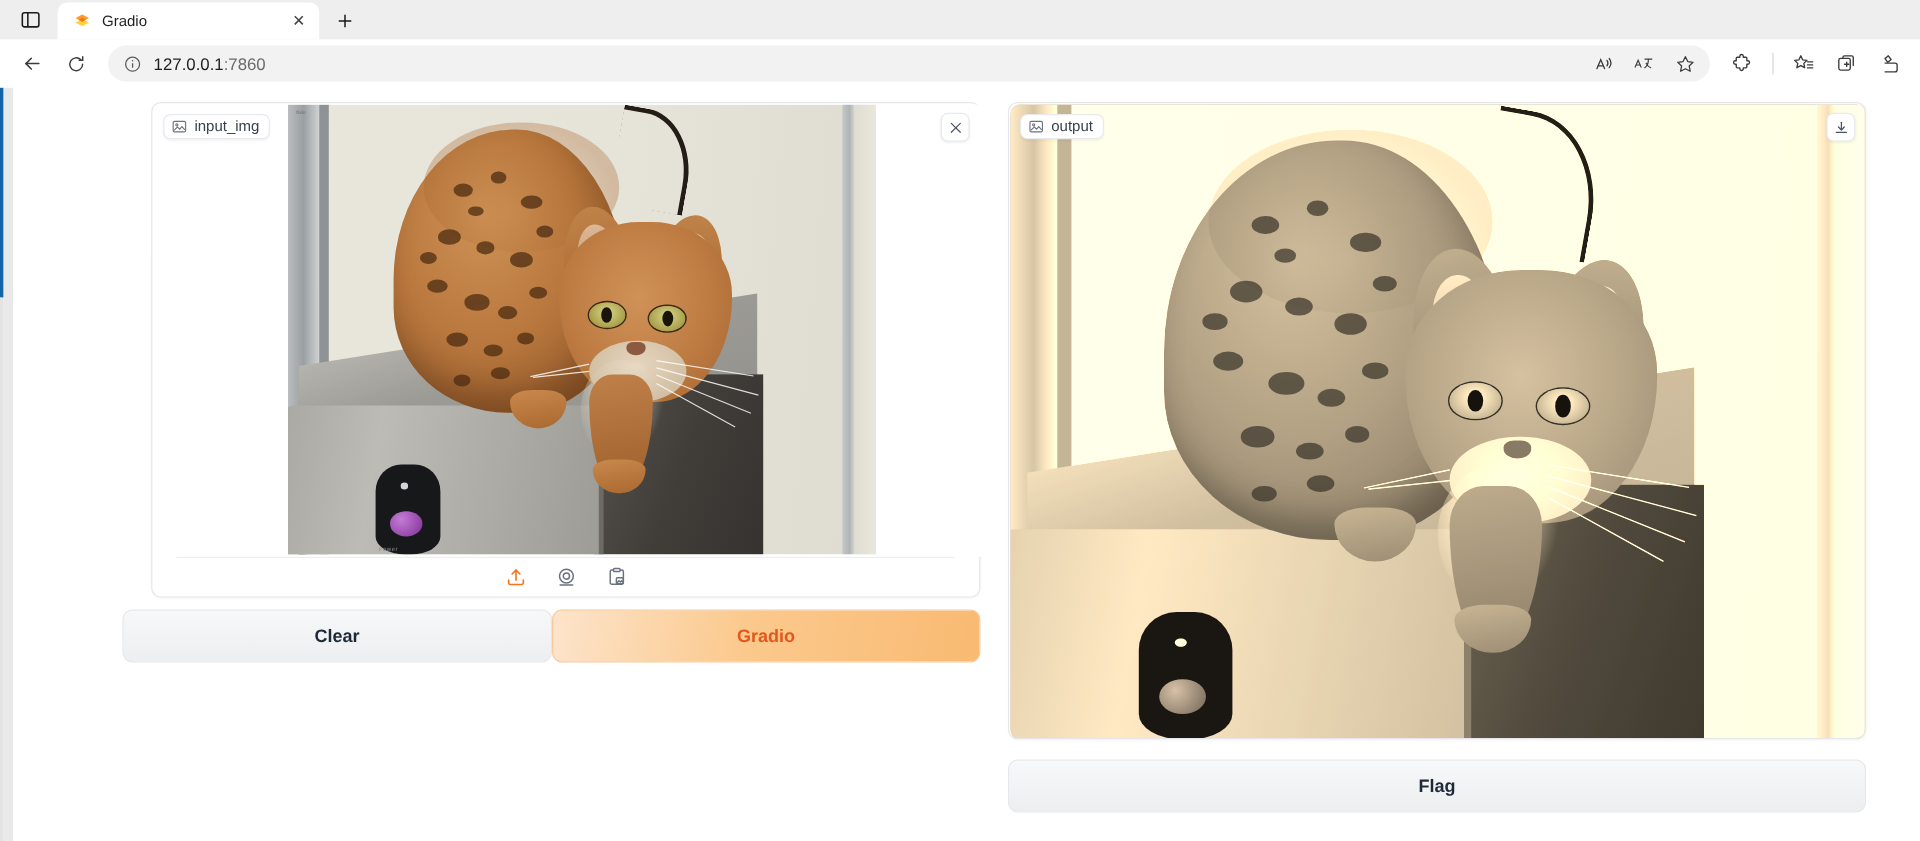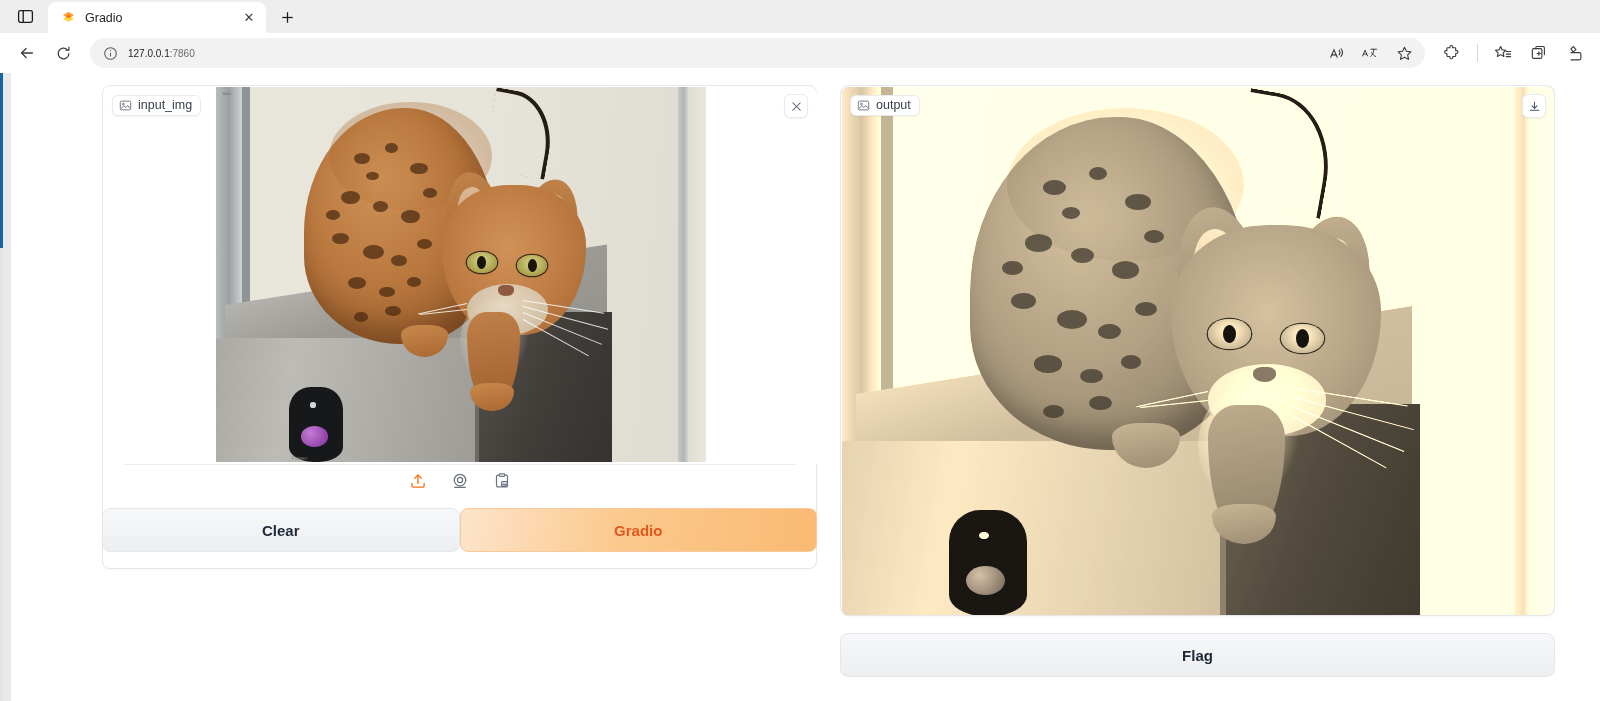--- a/index.html
+++ b/index.html
@@ -70,21 +70,21 @@
     flex: 1;
     height: 30px;
     margin: 0 8px;
     background: #f2f2f2;
     border-radius: 16px;
     display:flex; align-items:center;
     padding: 0 6px 0 10px;
     gap: 8px;
   }
   .omnibox .info-icon { width:20px;height:20px;display:flex;align-items:center;justify-content:center;color:#5c5c5c;}
-  .url { flex:1; font-size:10px; color:#1f1f1f; white-space:nowrap; overflow:hidden;}
+  .url { flex:1; font-size:14px; color:#1f1f1f; white-space:nowrap; overflow:hidden;}
   .url .dim { color:#6b6b6b; }
   .omni-actions { display:flex; align-items:center; gap:4px; }
   .omni-btn { width:30px;height:26px;display:flex;align-items:center;justify-content:center;color:#3b3b3b;}
   .nav-right { display:flex; align-items:center; gap:2px; }
   .nav-sep { width:1px; height:18px; background:#d6d6d6; margin:0 6px; }
 
   
   .viewport {
     position:absolute; left:0; top:73px; width:1600px; height:628px;
     background:#ffffff; overflow:hidden;
@@ -132,21 +132,21 @@
     width:24px; height:24px;
     background:#ffffff;
     border:1px solid #e8eaed;
     border-radius:6px;
     display:flex; align-items:center; justify-content:center;
     box-shadow: 0 1px 2px rgba(0,0,0,0.06);
     color:#4b5563;
   }
 
   
-  .input-panel { height: 484px; }
+  .input-panel { height: 413px; margin-left: 24px; }
   .input-stage {
     position:absolute; left:1px; top:1px; width:713px; height:377px;
     display:flex; align-items:flex-start; justify-content:center;
     overflow:hidden;
     border-radius: 8px 8px 0 0;
     background:#ffffff;
   }
   .input-toolbar {
     position:absolute; left:20px; right:20px; top:378px; height:33px;
     border-top:1px solid #eceef1;

